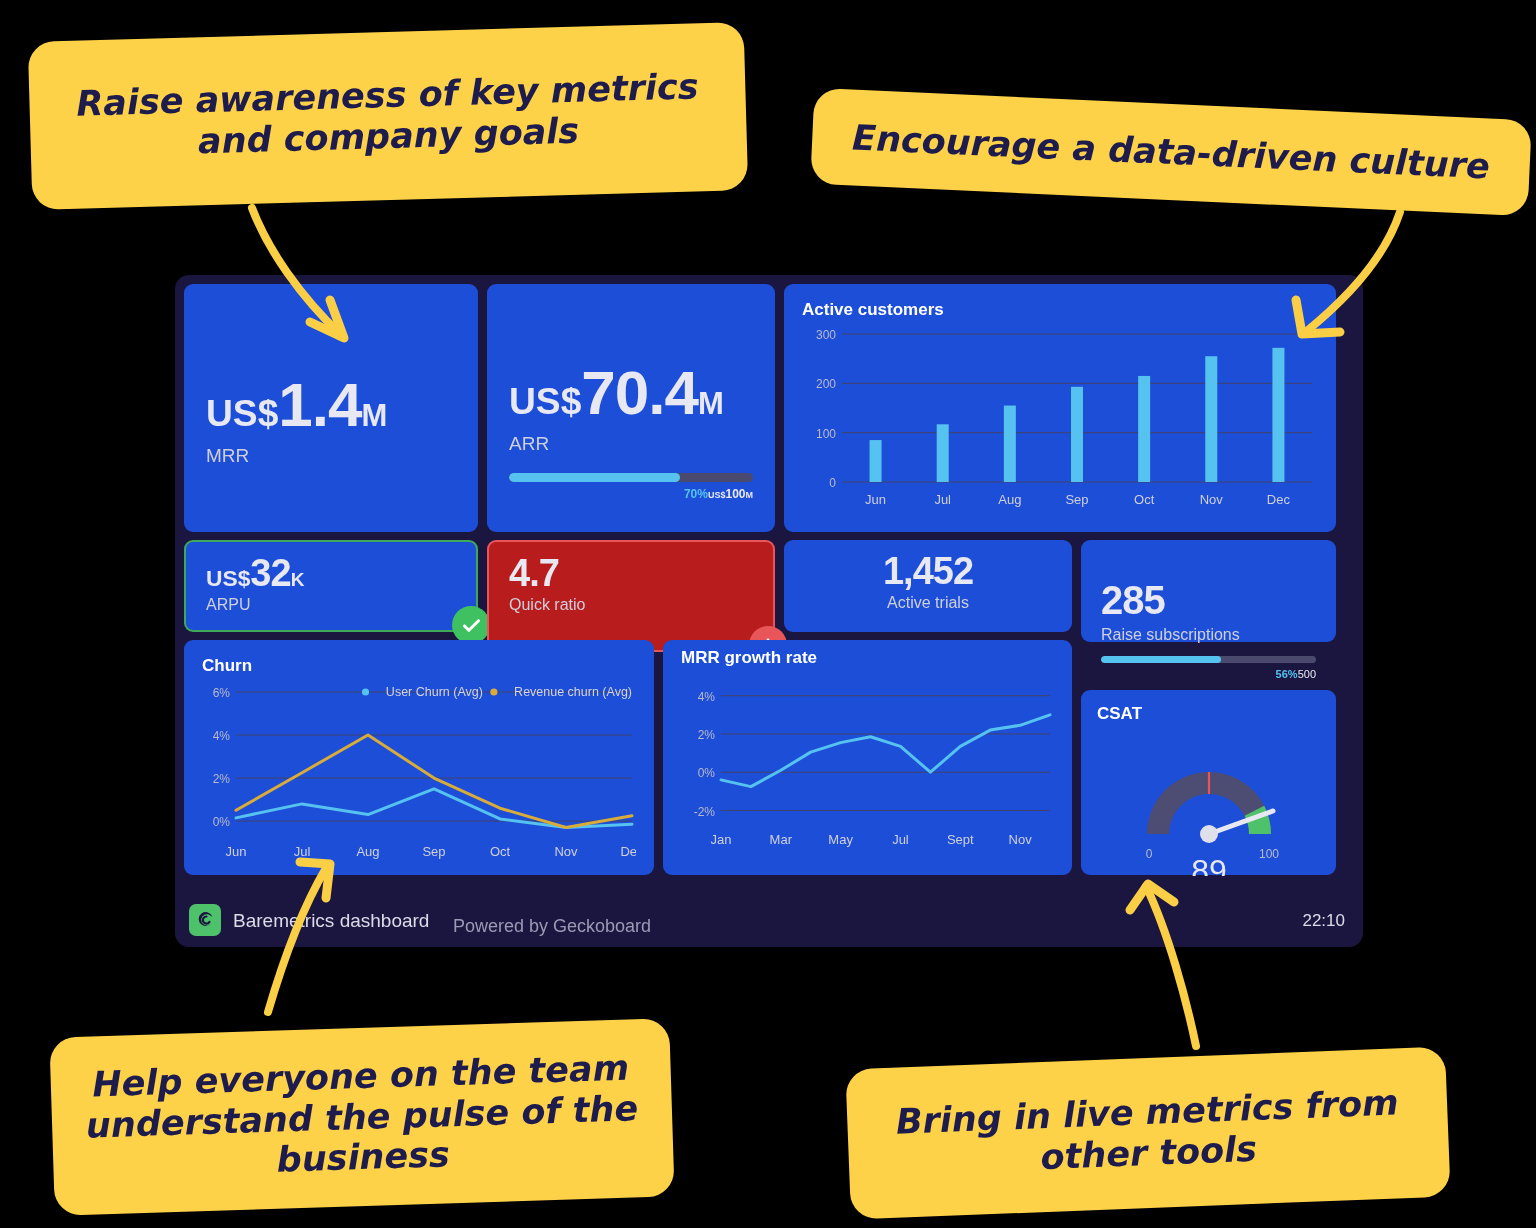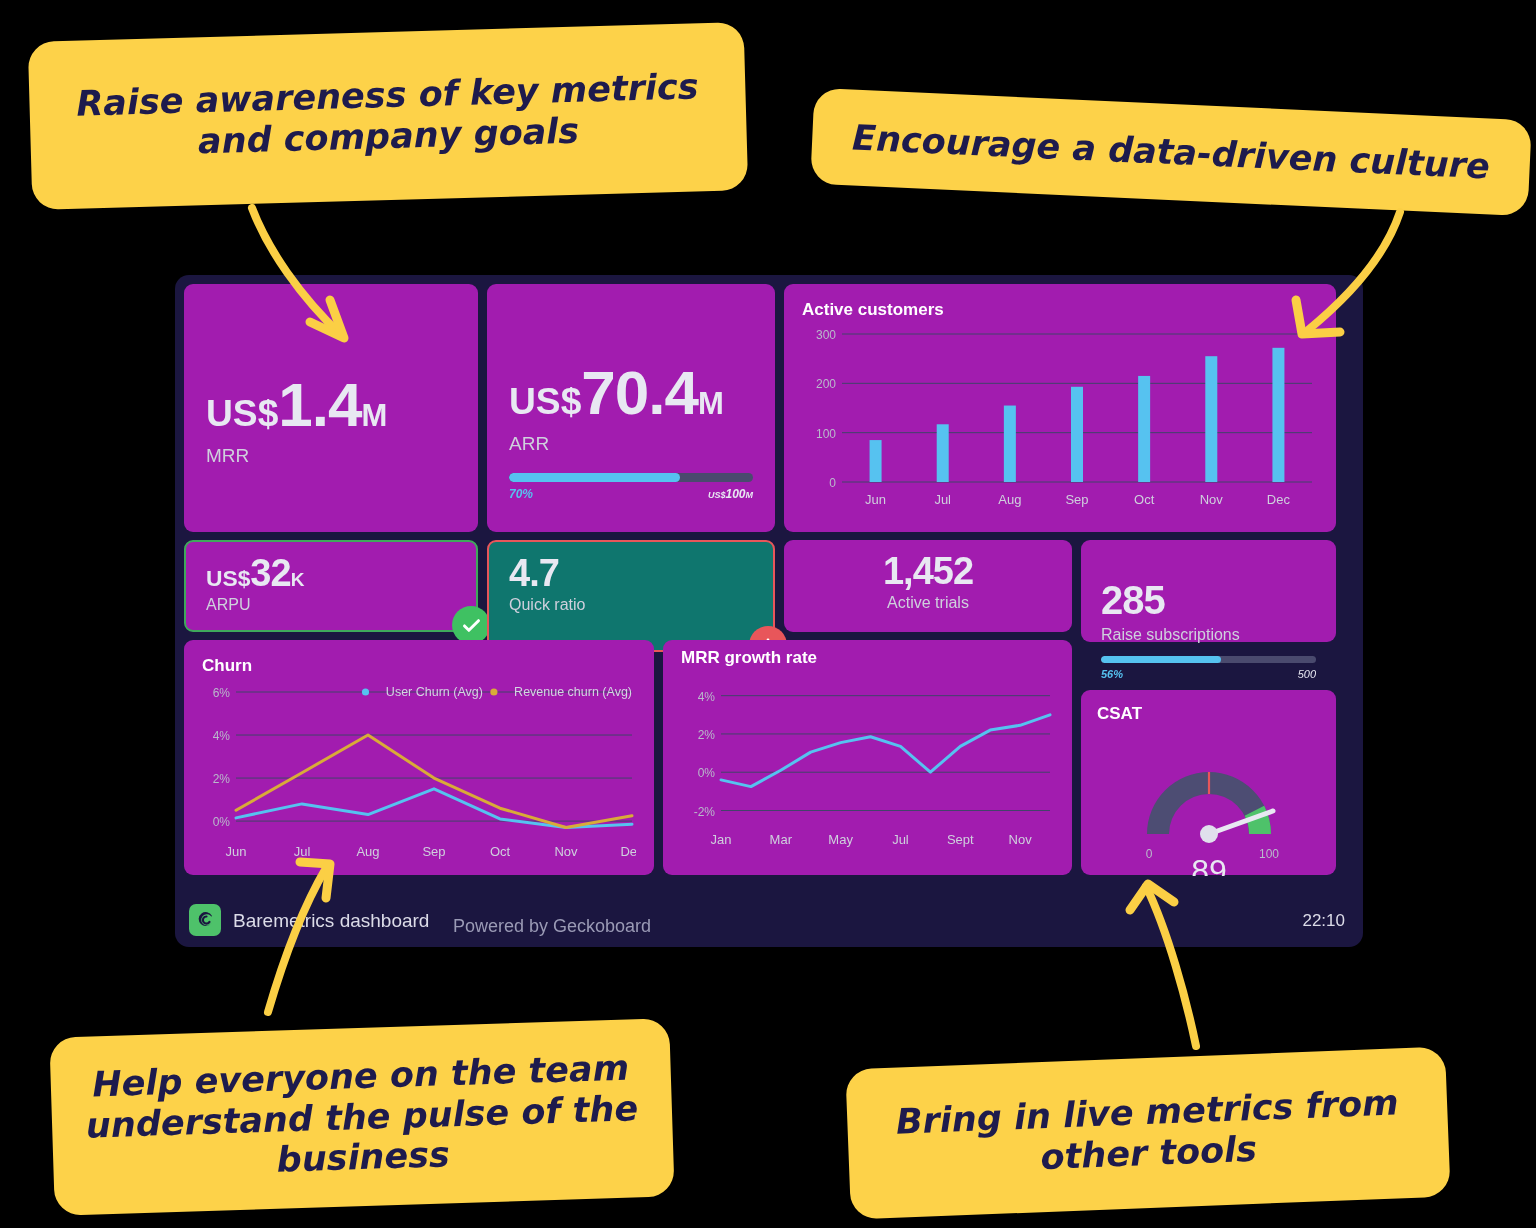--- a/index.html
+++ b/index.html
@@ -3,33 +3,33 @@
 <meta charset="utf-8">
 <style>
   html,body{margin:0;padding:0;background:#000;}
   body{width:1536px;height:1228px;position:relative;overflow:hidden;
        font-family:"Liberation Sans","DejaVu Sans",sans-serif;}
 
   
   #dashboard{position:absolute;left:175px;top:275px;width:1188px;height:672px;
              background:#1b1640;border-radius:14px;padding:0;box-sizing:border-box;}
 
-  .card{background:#a21caf;border-radius:9px;box-sizing:border-box;position:absolute;}
+  .card{background:#1d4ed8;border-radius:9px;box-sizing:border-box;position:absolute;}
 
   
   .bignum{color:#e8e8f2;font-weight:700;letter-spacing:-1px;line-height:1;white-space:nowrap;}
   .cur{font-size:0.60em;font-weight:700;letter-spacing:0px;}
   .suffix{font-size:0.50em;font-weight:700;}
   .klabel{color:#cfd0dd;font-size:19px;margin-top:9px;font-weight:400;}
   .ctitle{color:#ffffff;font-size:17px;font-weight:700;}
 
   
   .pbar{height:9px;border-radius:5px;background:#4a4a6e;position:relative;overflow:hidden;}
   .pbar > i{position:absolute;left:0;top:0;bottom:0;background:#56c2f0;border-radius:5px;display:block;}
-  .prow{display:flex;justify-content:space-between;margin-top:5px;font-style:italic;}
+  .prow{display:flex;justify-content:flex-end;margin-top:5px;}
   .ppct{color:#56c2f0;font-size:12px;font-weight:600;}
   .pmax{color:#e8e8f2;font-size:12px;font-weight:700;}
   .pmax .sm{font-size:9px;}
 
   
   .badge{position:absolute;width:38px;height:38px;border-radius:50%;
          display:flex;align-items:center;justify-content:center;}
   .badge.ok{background:#3fc162;}
   .badge.alert{background:#e8565a;}
 
@@ -117,21 +117,21 @@
       <span class="cur">US$</span><span>32</span><span class="suffix">K</span>
     </div>
     <div class="klabel" style="font-size:16px;margin-top:4px;">ARPU</div>
     <div class="badge ok" style="right:-14px;bottom:-14px;">
       <svg width="21" height="21" viewBox="0 0 24 24">
           <path d="M4 12.5l5 5L20 6.5" fill="none" stroke="#fff" stroke-width="3.4" stroke-linecap="round" stroke-linejoin="round"></path>
         </svg>
     </div>
   </div>
 
-  <div class="card" style="left:312px;top:265px;width:288px;height:112px;padding:12px 20px;border:2px solid #e8565a;background:#0f766e;">
+  <div class="card" style="left:312px;top:265px;width:288px;height:112px;padding:12px 20px;border:2px solid #e8565a;background:#b91c1c;">
     <div class="bignum" style="font-size:38px;">4.7</div>
     <div class="klabel" style="font-size:16px;margin-top:4px;">Quick ratio</div>
     <div class="badge alert" style="right:-14px;bottom:-14px;">
       <svg width="20" height="20" viewBox="0 0 24 24">
           <rect x="10.3" y="4.2" width="3.4" height="10.4" rx="1.7" fill="#fff"></rect>
           <circle cx="12" cy="18.4" r="2" fill="#fff"></circle>
         </svg>
     </div>
   </div>
 

